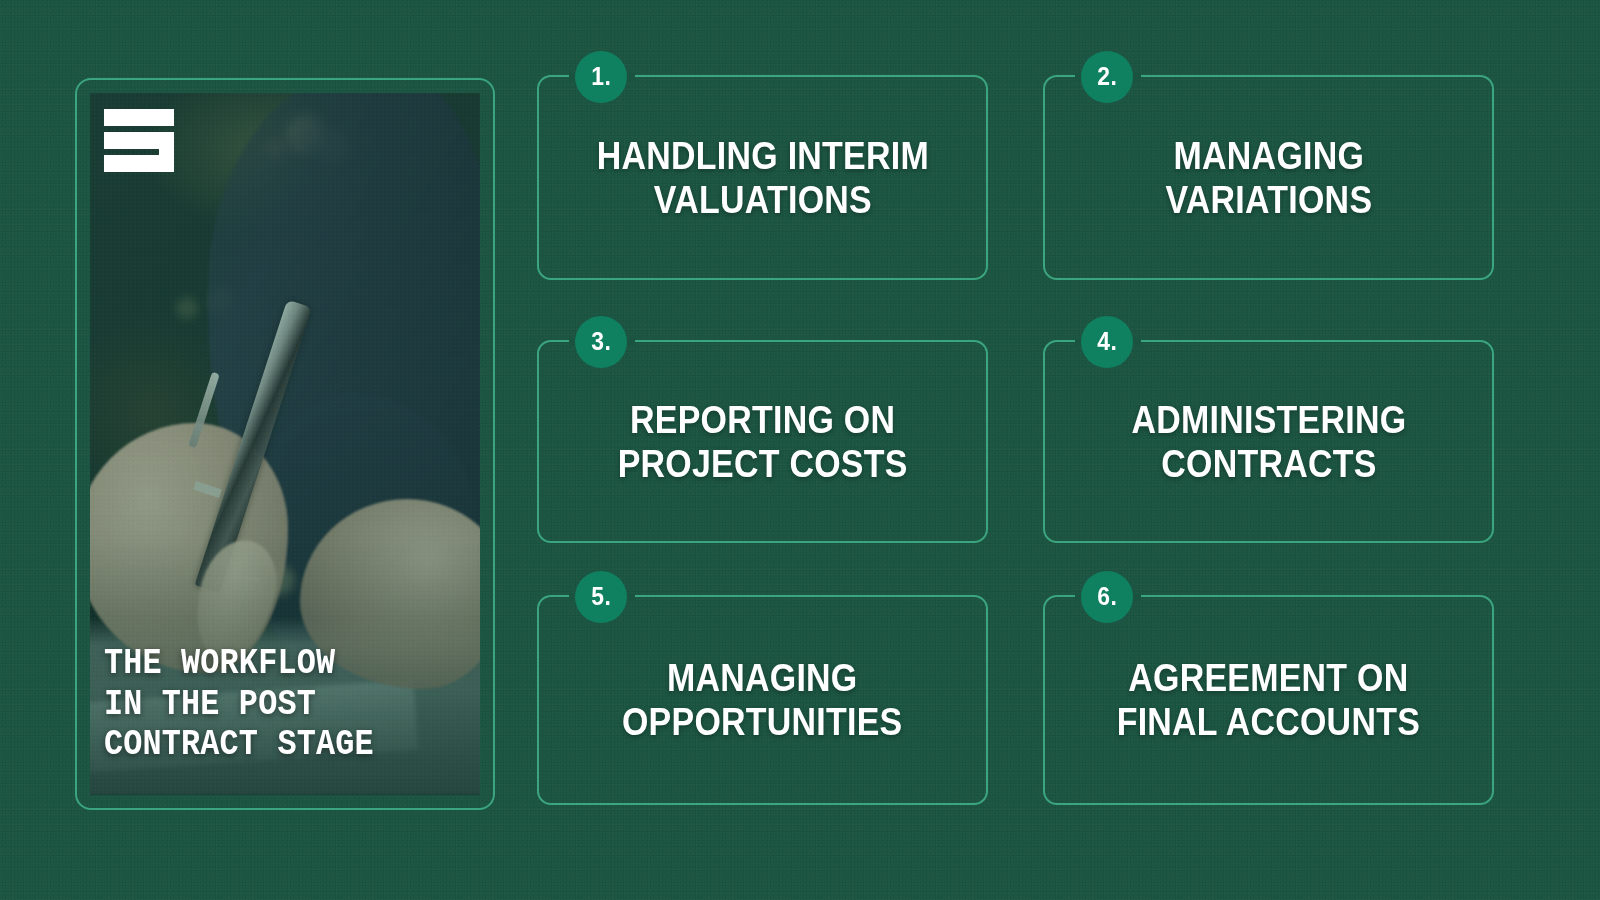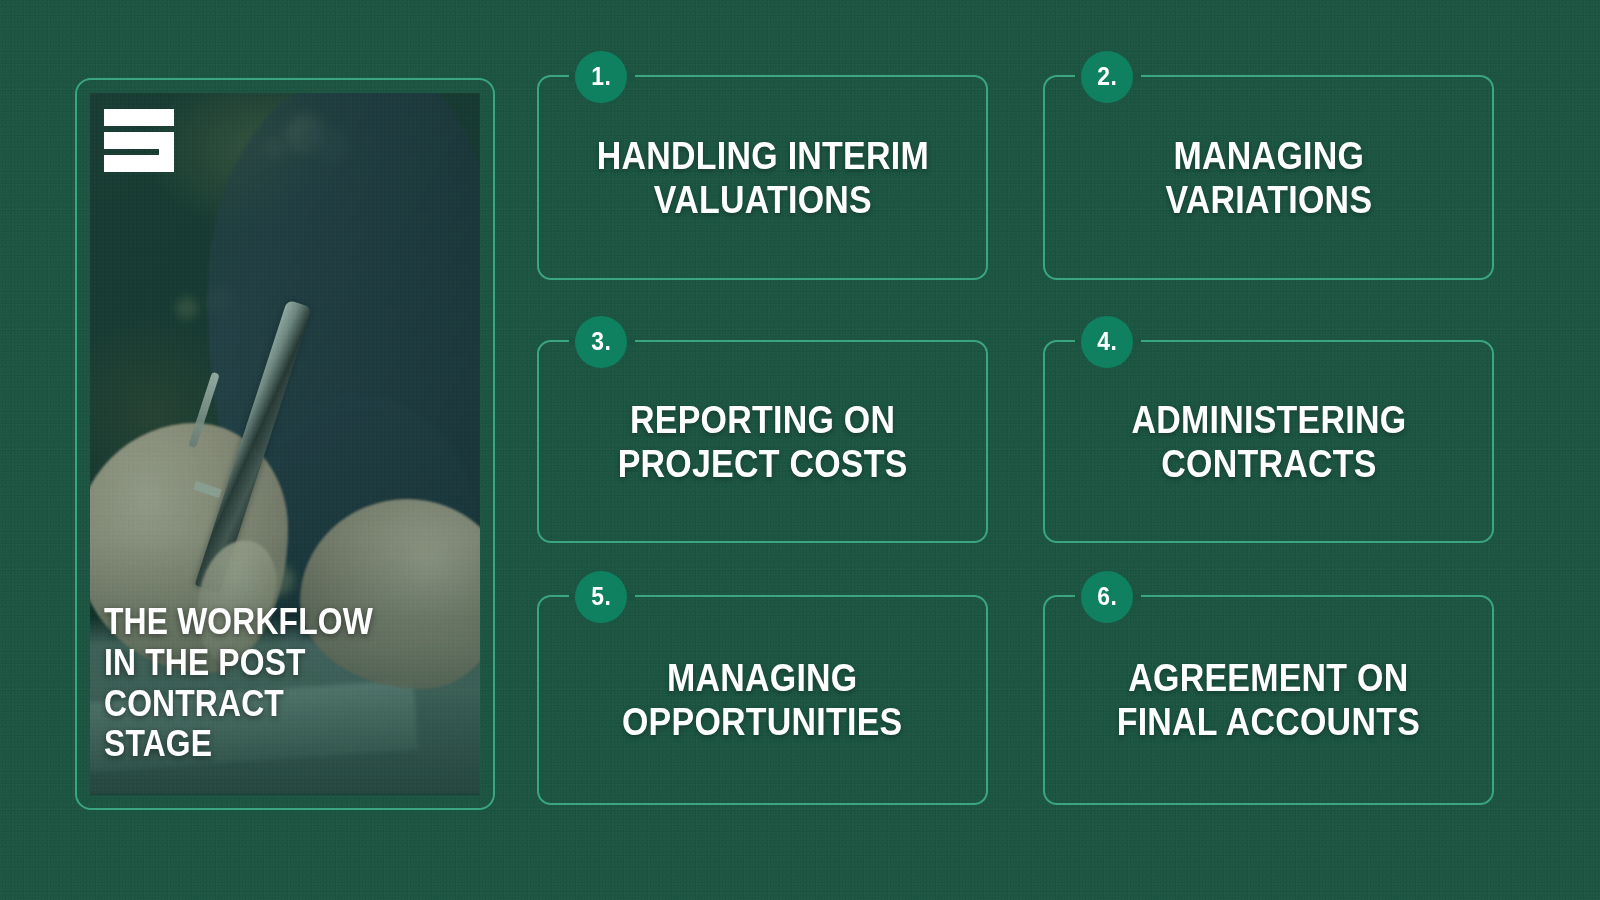--- a/index.html
+++ b/index.html
@@ -41,20 +41,21 @@
     border:2px solid #3aa57f;
     border-radius:16px;
     padding:13px;
   }
 
   #photo {
     position:relative;
     width:100%; height:100%;
     overflow:hidden;
     background:#0e2a27;
+    font-family:Liberation Mono, monospace;
   }
 
   
   .ph { position:absolute; pointer-events:none; }
 
   
   #ph-bg {
     inset:0;
     background:
       radial-gradient(ellipse 180px 120px at 46% 8%,  rgba(214,196,120,.30), transparent 70%),

